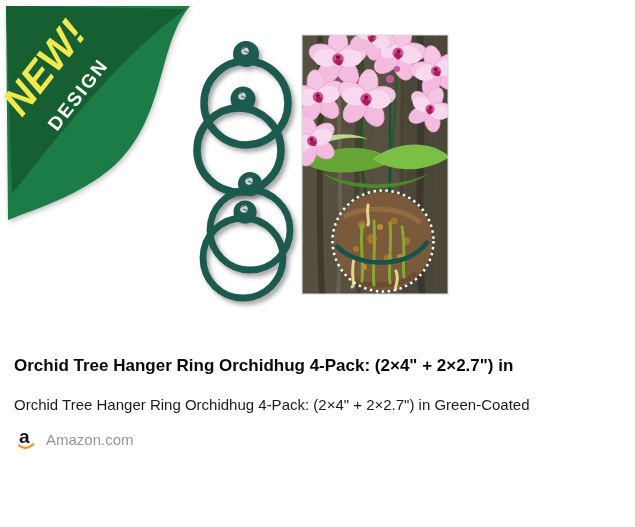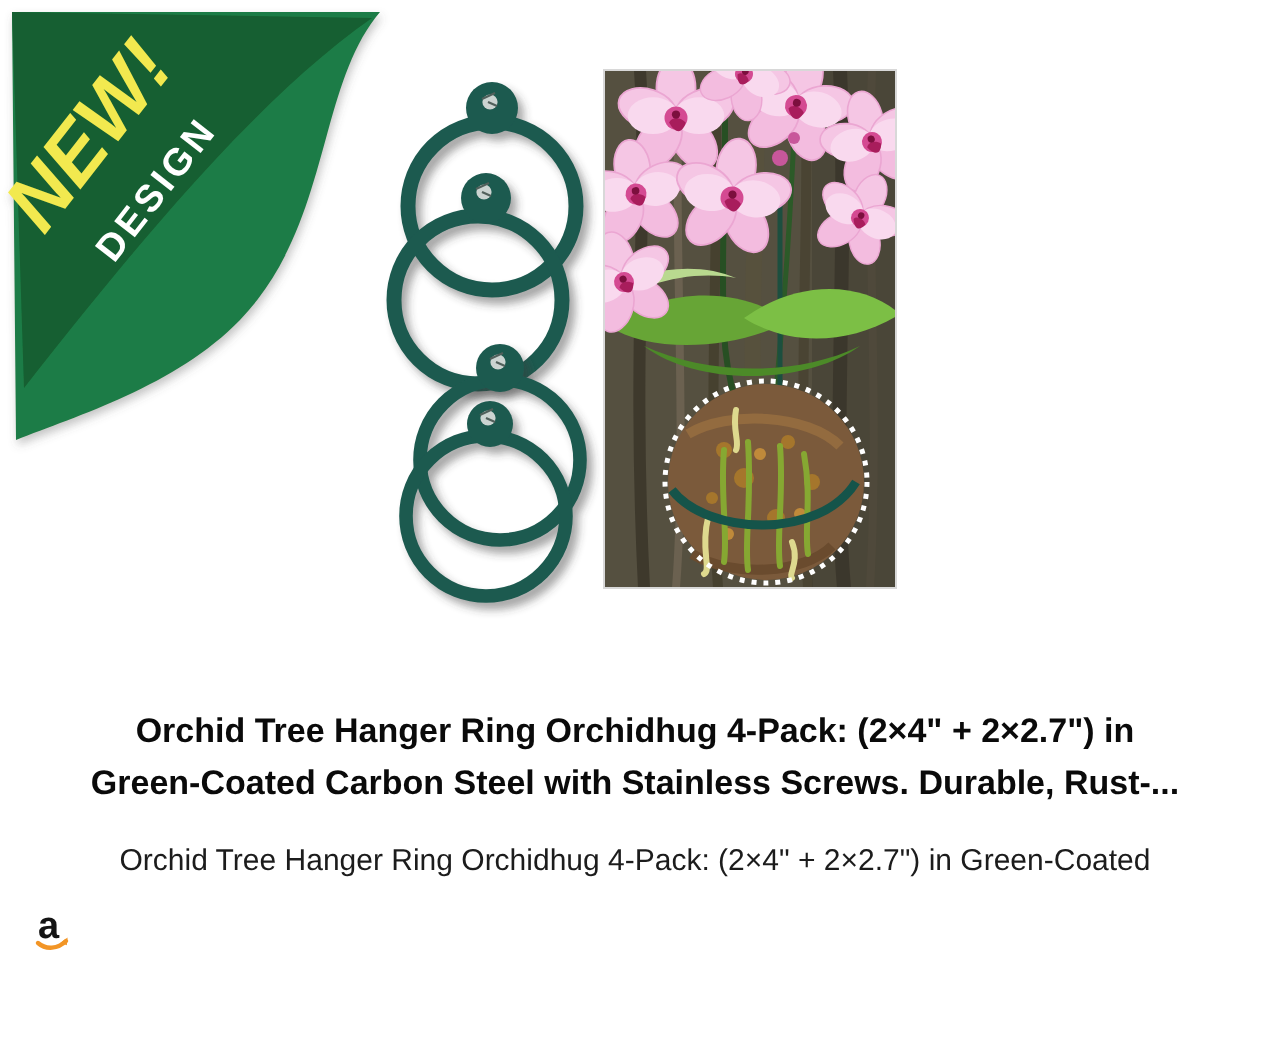--- a/index.html
+++ b/index.html
@@ -1,17 +1,17 @@
 <!DOCTYPE html>
 <html><head>
 <meta charset="utf-8">
 <style>
   html,body{margin:0;padding:0;background:#ffffff;}
   body{width:635px;height:527px;overflow:hidden;font-family:"Liberation Sans",sans-serif;}
-  .card{width:635px;height:527px;background:#fff;position:relative;text-align:center;}
+  .card{width:635px;height:527px;background:#fff;position:relative;}
   .media{position:relative;width:635px;height:318px;}
   .media svg{position:absolute;left:0;top:0;}
   .title{margin:35px 14px 0 14px;font-size:17px;font-weight:700;color:#0a0a0a;line-height:26px;}
   .title span{display:block;white-space:nowrap;}
   .desc{margin:13px 14px 0 14px;font-size:15px;font-weight:400;color:#1c1c1c;line-height:26px;}
   .desc span{display:block;white-space:nowrap;}
   .source{margin:9px 0 0 15px;display:flex;align-items:center;gap:9px;}
   .source .label{font-size:15px;color:#969696;}
 </style>
 </head>
@@ -141,28 +141,28 @@
 
           <circle cx="81" cy="206" r="50.5" fill="none" stroke="#ffffff" stroke-width="2.5" stroke-dasharray="2.5 3.5"></circle>
         </g>
         <rect x="0" y="0" width="146" height="259" fill="none" stroke="#d8d8d8" stroke-width="1"></rect>
       </g>
     </svg>
   </div>
 
   <h2 class="title">
     <span>Orchid Tree Hanger Ring Orchidhug 4-Pack: (2×4" + 2×2.7") in</span>
-    <span>Green-Coated Carbon Steel with Stainless Screws. Durable, Rust-...</span>
   </h2>
 
   <p class="desc">
     <span>Orchid Tree Hanger Ring Orchidhug 4-Pack: (2×4" + 2×2.7") in Green-Coated</span>
   </p>
 
   <div class="source">
     <svg width="22" height="24" viewBox="0 0 22 24">
       <text x="4" y="16" font-size="19" font-weight="bold" fill="#141414">a</text>
       <path d="M4,18.5 C8,22 14,21.5 18,17.5" stroke="#f29526" stroke-width="2.2" fill="none" stroke-linecap="round"></path>
       <path d="M18.8,15.8 L18.4,19.6 L15.2,18.4 Z" fill="#f29526"></path>
     </svg>
+    <span class="label">Amazon.com</span>
   </div>
 
 </div>
 
 </body></html>

